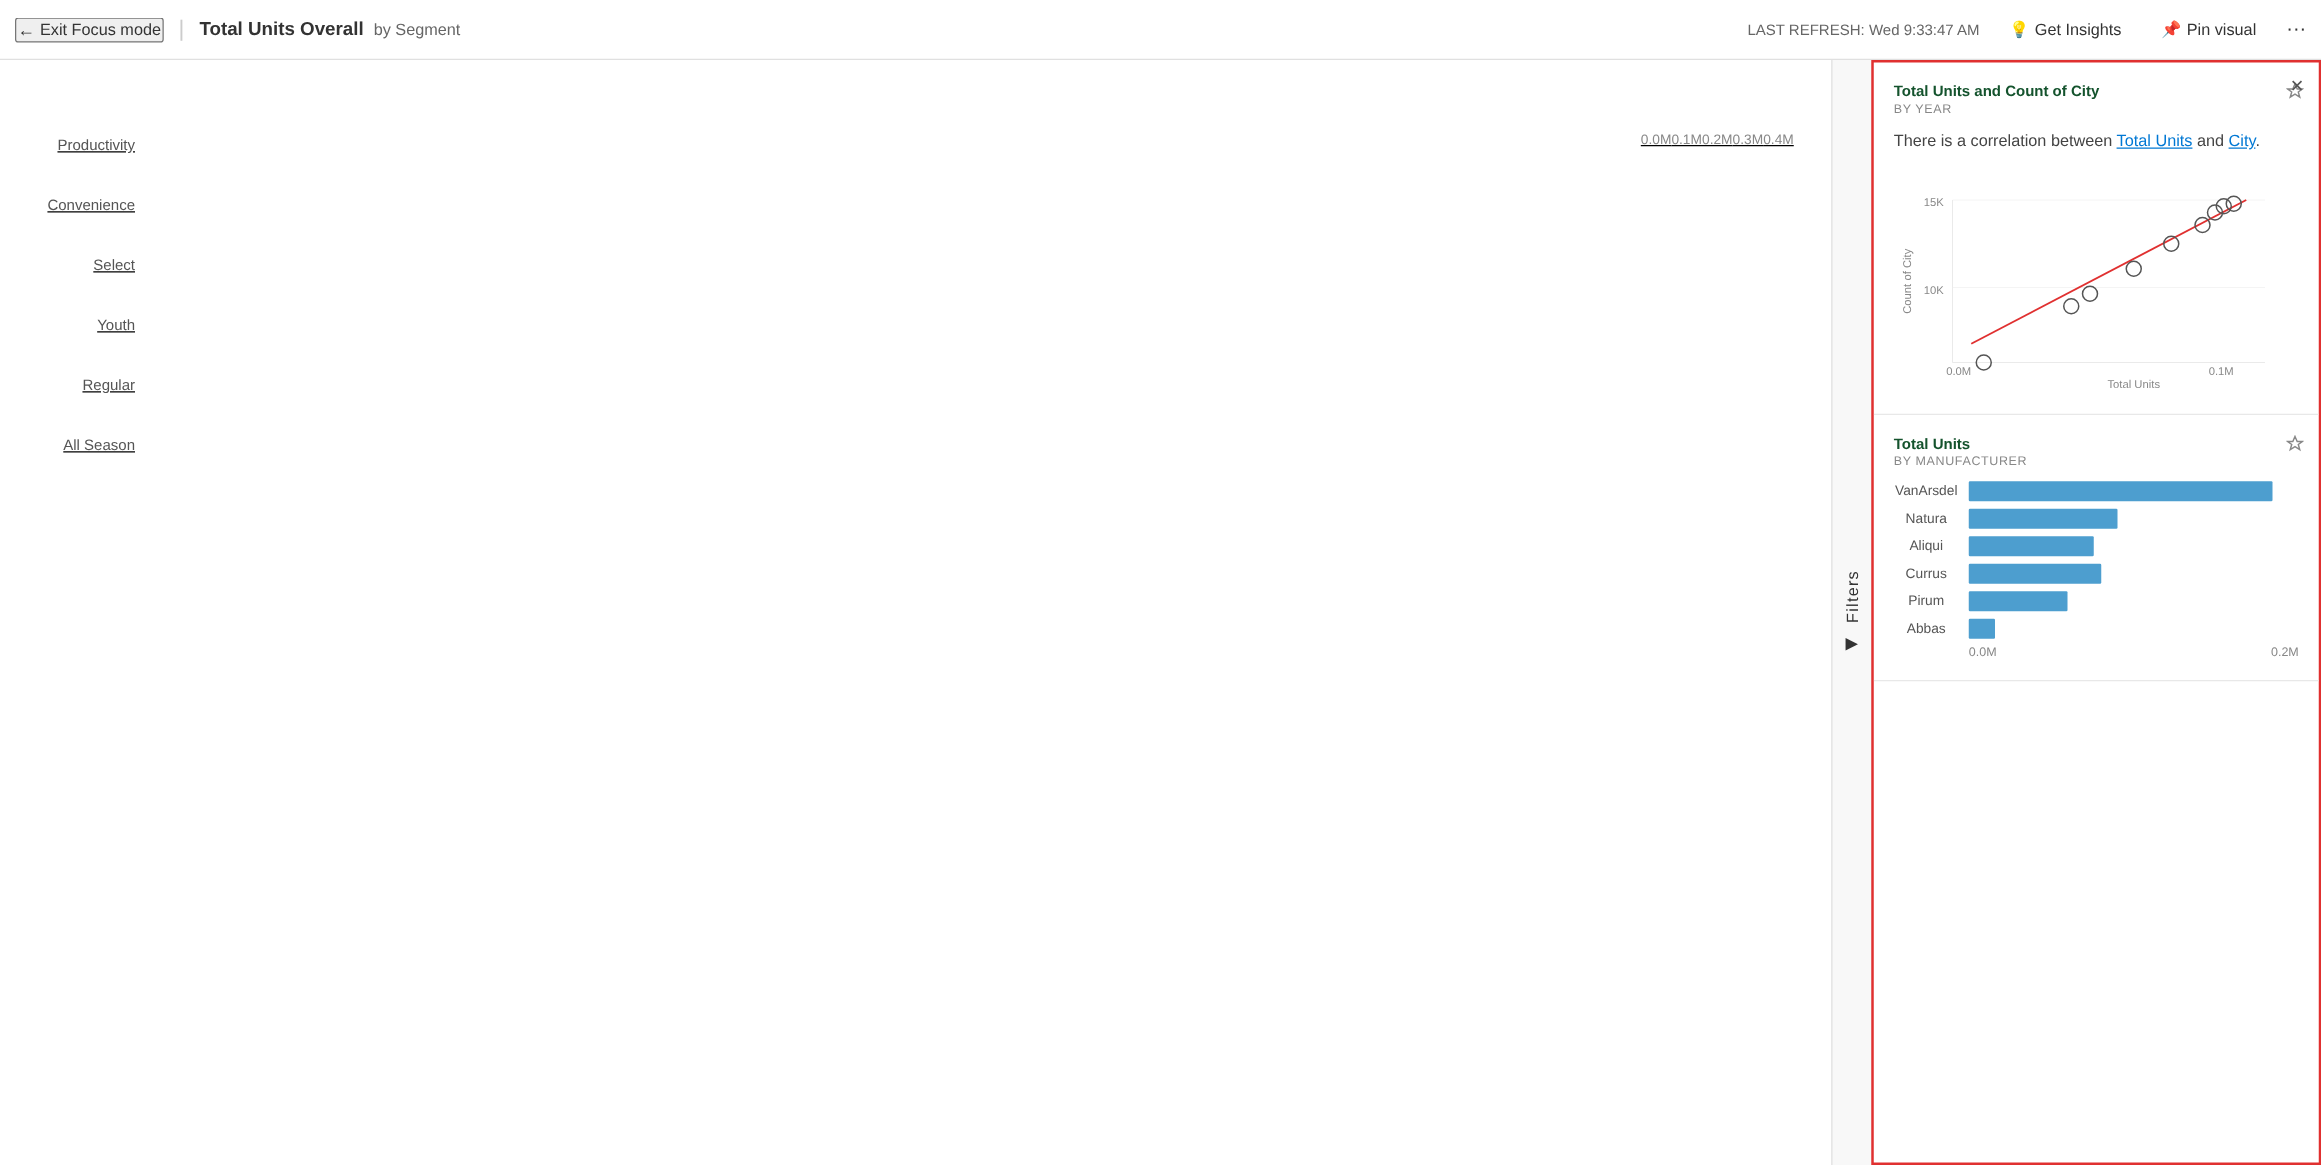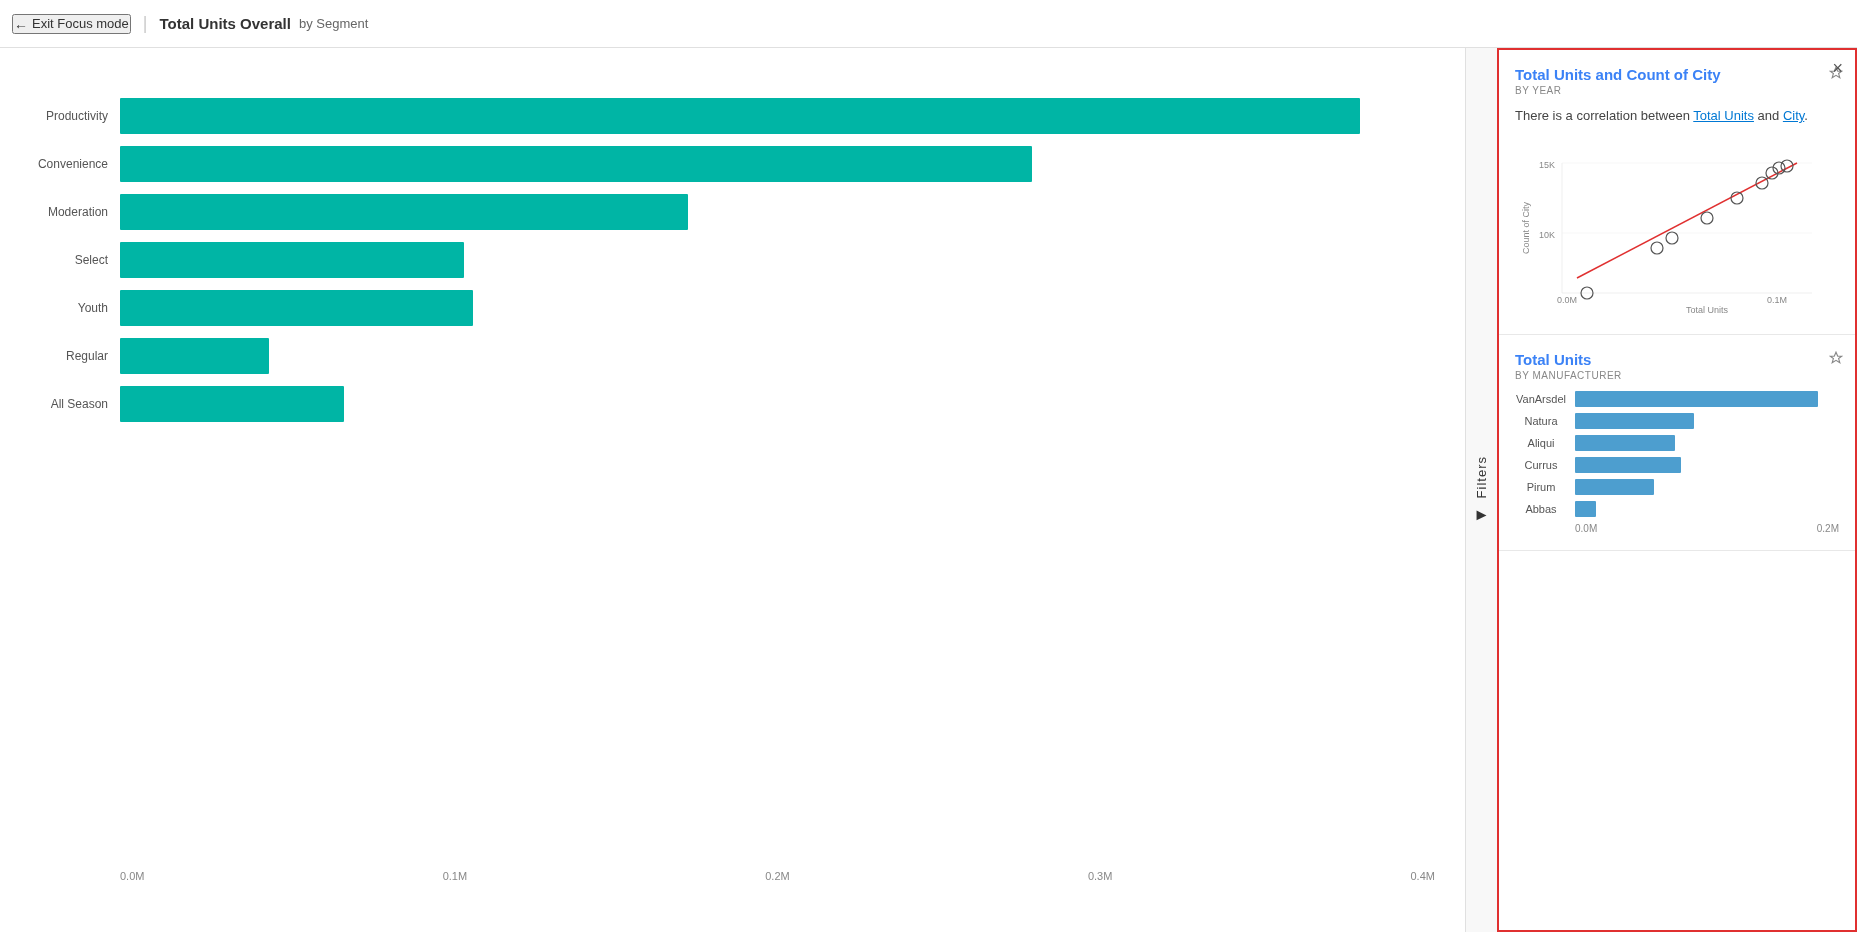--- a/index.html
+++ b/index.html
@@ -51,21 +51,21 @@
     
     .insights-panel {
       width: 360px; border: 2px solid #e03030; background: #fff;
       overflow-y: auto; flex-shrink: 0; position: relative;
     }
     .panel-close {
       position: absolute; top: 8px; right: 12px; font-size: 18px;
       cursor: pointer; color: #555; background: none; border: none; z-index: 10;
     }
     .insight-card { border-bottom: 1px solid #e8e8e8; padding: 16px; }
-    .insight-title { font-size: 15px; font-weight: 600; color: #3b82f6; }
+    .insight-title { font-size: 12px; font-weight: 600; color: #14532d; }
     .insight-subtitle { font-size: 10px; color: #888; text-transform: uppercase; letter-spacing: 0.5px; margin-top: 2px; margin-bottom: 10px; }
     .insight-description { font-size: 13px; color: #444; line-height: 1.5; margin-bottom: 12px; }
     .insight-description .highlight { color: #0078d4; text-decoration: underline; }
     .pin-icon { position: absolute; right: 12px; top: 16px; font-size: 14px; color: #888; cursor: pointer; }
 
     
     .scatter-chart { width: 100%; height: 180px; position: relative; }
     .scatter-svg { width: 100%; height: 100%; }
 
     
@@ -83,45 +83,53 @@
 <div class="header">
   <div class="header-left">
     <button class="exit-focus">
       <span class="arrow">←</span>
       <span>Exit Focus mode</span>
     </button>
     <span class="header-separator">|</span>
     <span class="header-title">Total Units Overall</span>
     <span class="header-subtitle">by Segment</span>
   </div>
+  <div class="header-right">
+    <span class="last-refresh">
+      <span>LAST REFRESH:</span>&nbsp;<span>Wed 9:33:47 AM</span>
+    </span>
+    <button class="header-btn">
+      <span>💡</span>
+      <span>Get Insights</span>
+    </button>
+    <button class="header-btn">
+      <span>📌</span>
+      <span>Pin visual</span>
+    </button>
+    <span class="more-btn">···</span>
+  </div>
 </div>
 
 <div class="main">
 
   <div class="chart-area">
     <div style="display:flex; height:100%;">
-      <div style="flex:1; display:flex; flex-direction:column; justify-content:space-between; padding: 30px 0 30px 0;">
+      <div style="flex:1; display:flex; justify-content:space-between; padding: 30px 0 30px 0; text-decoration: underline;">
 
         <div id="bars-container">
             <div class="bar-row">
     <div class="bar-label">Productivity</div>
     <div class="bar-container">
       <div class="bar" style="width:94.31818181818181%;"></div>
     </div>
   </div>
             <div class="bar-row">
     <div class="bar-label">Convenience</div>
     <div class="bar-container">
       <div class="bar" style="width:69.31818181818181%;"></div>
-    </div>
-  </div>
-            <div class="bar-row">
-    <div class="bar-label">Moderation</div>
-    <div class="bar-container">
-      <div class="bar" style="width:43.18181818181818%;"></div>
     </div>
   </div>
             <div class="bar-row">
     <div class="bar-label">Select</div>
     <div class="bar-container">
       <div class="bar" style="width:26.136363636363637%;"></div>
     </div>
   </div>
             <div class="bar-row">
     <div class="bar-label">Youth</div>

